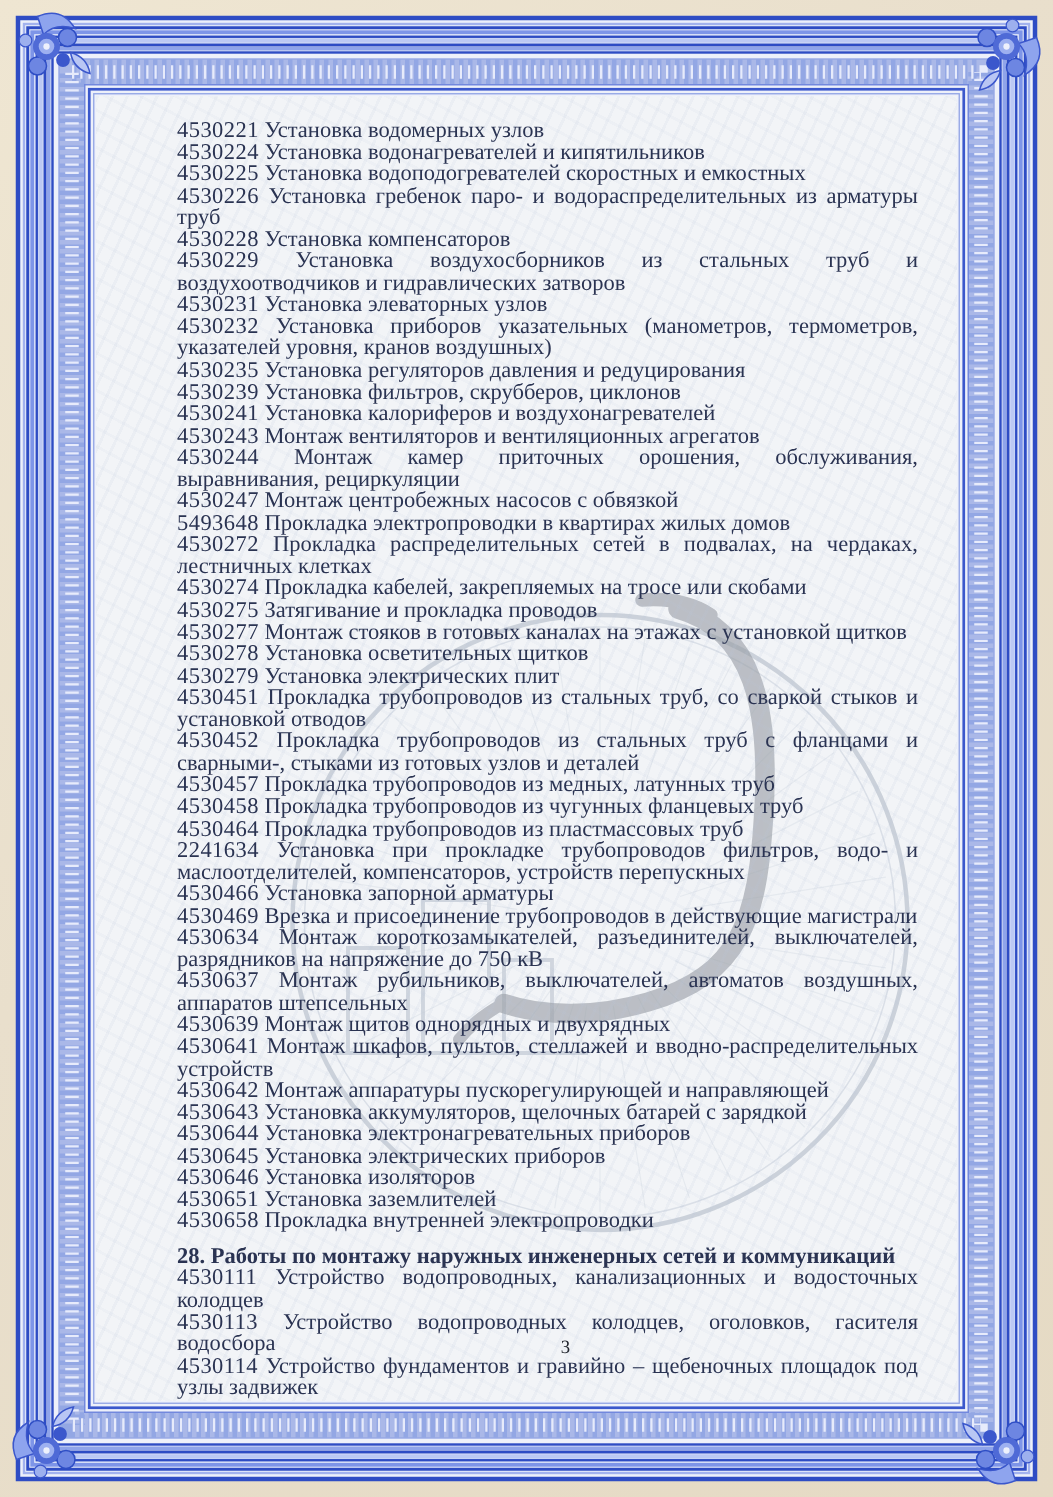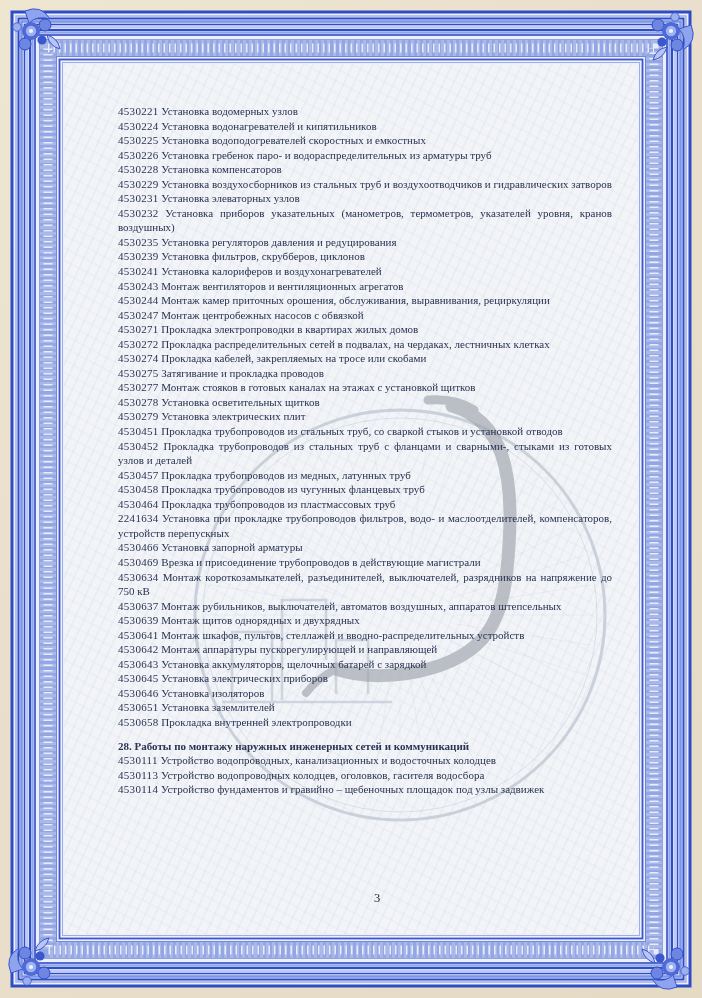--- a/index.html
+++ b/index.html
@@ -10,22 +10,22 @@
   }
   .page{position:absolute;inset:0;}
   .frame-svg{position:absolute;inset:0;display:block;}
   .texture{
     position:absolute;inset:64px;pointer-events:none;
     background:
       repeating-linear-gradient(115deg, rgba(185,197,218,0.13) 0 2px, transparent 2px 9px),
       repeating-linear-gradient(28deg, rgba(185,197,218,0.09) 0 2px, transparent 2px 11px);
   }
   .text-block{
-    position:absolute;left:118px;top:104px;width:494px;
-    color:#2a3352;font-size:11px;line-height:14.55px;
+    position:absolute;left:118px;top:80px;width:494px;
+    color:#2a3352;font-size:15px;line-height:14.55px;
     text-rendering:optimizeLegibility;
   }
   .work-item{text-align:justify;}
   .work-item .code{letter-spacing:0.3px;}
   .section-header{font-weight:700;margin-top:9px;text-align:left;}
   .page-number{
     position:absolute;left:130px;top:891px;width:494px;
     text-align:center;color:#22262e;font-size:12.5px;
   }
 </style>
@@ -149,41 +149,42 @@
       <div class="work-item"><span class="code">4530228</span><span> Установка компенсаторов</span></div>
       <div class="work-item"><span class="code">4530229</span><span> Установка воздухосборников из стальных труб и воздухоотводчиков и гидравлических затворов</span></div>
       <div class="work-item"><span class="code">4530231</span><span> Установка элеваторных узлов</span></div>
       <div class="work-item"><span class="code">4530232</span><span> Установка приборов указательных (манометров, термометров, указателей уровня, кранов воздушных)</span></div>
       <div class="work-item"><span class="code">4530235</span><span> Установка регуляторов давления и редуцирования</span></div>
       <div class="work-item"><span class="code">4530239</span><span> Установка фильтров, скрубберов, циклонов</span></div>
       <div class="work-item"><span class="code">4530241</span><span> Установка калориферов и воздухонагревателей</span></div>
       <div class="work-item"><span class="code">4530243</span><span> Монтаж вентиляторов и вентиляционных агрегатов</span></div>
       <div class="work-item"><span class="code">4530244</span><span> Монтаж камер приточных орошения, обслуживания, выравнивания, рециркуляции</span></div>
       <div class="work-item"><span class="code">4530247</span><span> Монтаж центробежных насосов с обвязкой</span></div>
-      <div class="work-item"><span class="code">4530271</span><span> Прокладка электропроводки в квартирах жилых домов</span></div>
+      <div class="work-item"><span class="code">5493648</span><span> Прокладка электропроводки в квартирах жилых домов</span></div>
       <div class="work-item"><span class="code">4530272</span><span> Прокладка распределительных сетей в подвалах, на чердаках, лестничных клетках</span></div>
       <div class="work-item"><span class="code">4530274</span><span> Прокладка кабелей, закрепляемых на тросе или скобами</span></div>
       <div class="work-item"><span class="code">4530275</span><span> Затягивание и прокладка проводов</span></div>
       <div class="work-item"><span class="code">4530277</span><span> Монтаж стояков в готовых каналах на этажах с установкой щитков</span></div>
       <div class="work-item"><span class="code">4530278</span><span> Установка осветительных щитков</span></div>
       <div class="work-item"><span class="code">4530279</span><span> Установка электрических плит</span></div>
       <div class="work-item"><span class="code">4530451</span><span> Прокладка трубопроводов из стальных труб, со сваркой стыков и установкой отводов</span></div>
       <div class="work-item"><span class="code">4530452</span><span> Прокладка трубопроводов из стальных труб с фланцами и сварными-, стыками из готовых узлов и деталей</span></div>
       <div class="work-item"><span class="code">4530457</span><span> Прокладка трубопроводов из медных, латунных труб</span></div>
       <div class="work-item"><span class="code">4530458</span><span> Прокладка трубопроводов из чугунных фланцевых труб</span></div>
       <div class="work-item"><span class="code">4530464</span><span> Прокладка трубопроводов из пластмассовых труб</span></div>
       <div class="work-item"><span class="code">2241634</span><span> Установка при прокладке трубопроводов фильтров, водо- и маслоотделителей, компенсаторов, устройств перепускных</span></div>
       <div class="work-item"><span class="code">4530466</span><span> Установка запорной арматуры</span></div>
       <div class="work-item"><span class="code">4530469</span><span> Врезка и присоединение трубопроводов в действующие магистрали</span></div>
       <div class="work-item"><span class="code">4530634</span><span> Монтаж короткозамыкателей, разъединителей, выключателей, разрядников на напряжение до 750 кВ</span></div>
       <div class="work-item"><span class="code">4530637</span><span> Монтаж рубильников, выключателей, автоматов воздушных, аппаратов штепсельных</span></div>
       <div class="work-item"><span class="code">4530639</span><span> Монтаж щитов однорядных и двухрядных</span></div>
       <div class="work-item"><span class="code">4530641</span><span> Монтаж шкафов, пультов, стеллажей и вводно-распределительных устройств</span></div>
       <div class="work-item"><span class="code">4530642</span><span> Монтаж аппаратуры пускорегулирующей и направляющей</span></div>
       <div class="work-item"><span class="code">4530643</span><span> Установка аккумуляторов, щелочных батарей с зарядкой</span></div>
+      <div class="work-item"><span class="code">4530644</span><span> Установка электронагревательных приборов</span></div>
       <div class="work-item"><span class="code">4530645</span><span> Установка электрических приборов</span></div>
       <div class="work-item"><span class="code">4530646</span><span> Установка изоляторов</span></div>
       <div class="work-item"><span class="code">4530651</span><span> Установка заземлителей</span></div>
       <div class="work-item"><span class="code">4530658</span><span> Прокладка внутренней электропроводки</span></div>
       <div class="section-header">28. Работы по монтажу наружных инженерных сетей и коммуникаций</div>
       <div class="work-item"><span class="code">4530111</span><span> Устройство водопроводных, канализационных и водосточных колодцев</span></div>
       <div class="work-item"><span class="code">4530113</span><span> Устройство водопроводных колодцев, оголовков, гасителя водосбора</span></div>
       <div class="work-item"><span class="code">4530114</span><span> Устройство фундаментов и гравийно – щебеночных площадок под узлы задвижек</span></div>
     </div>
 

